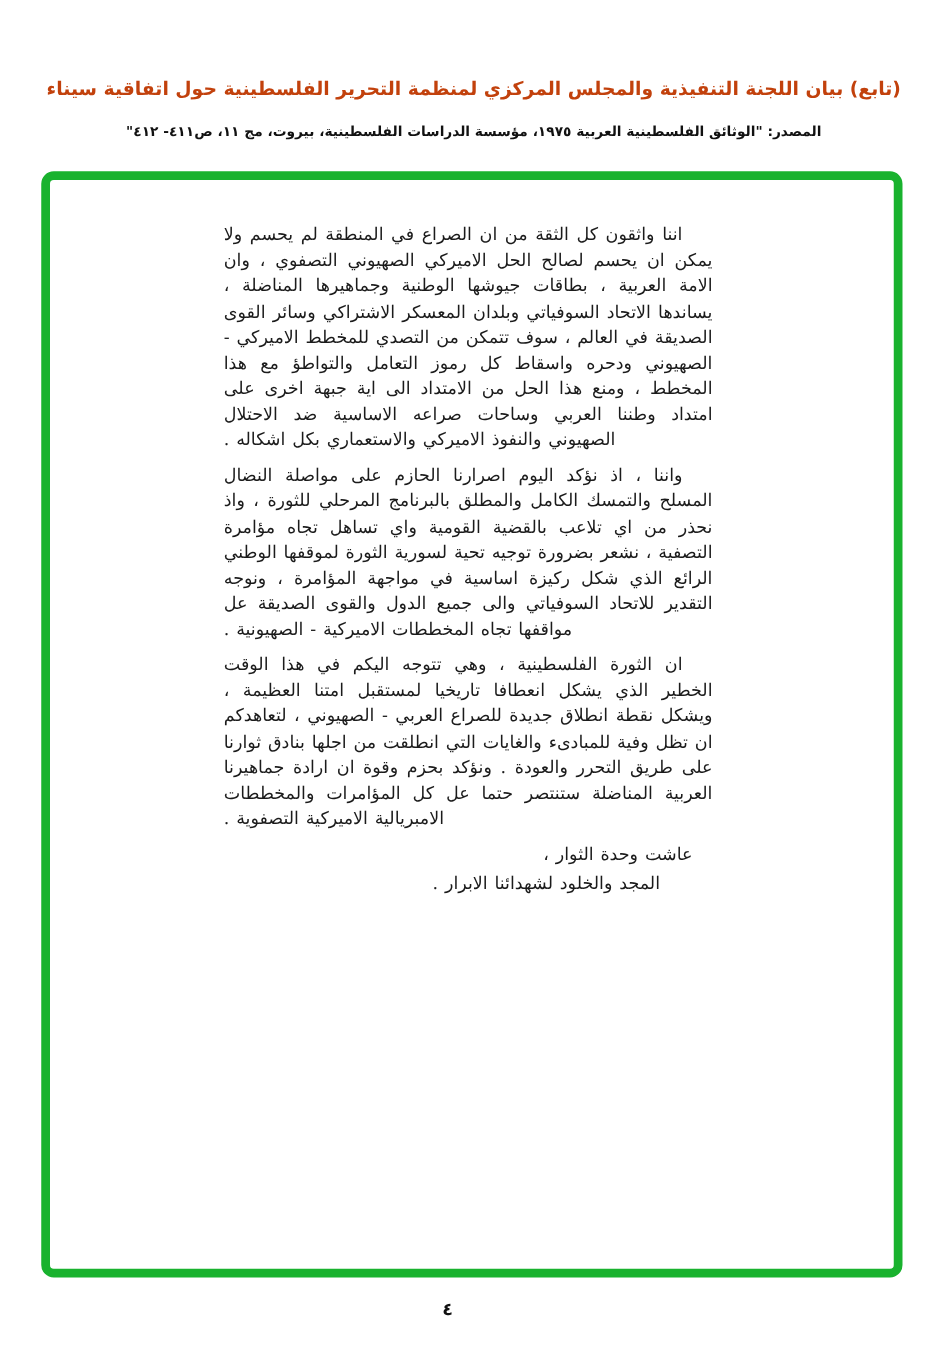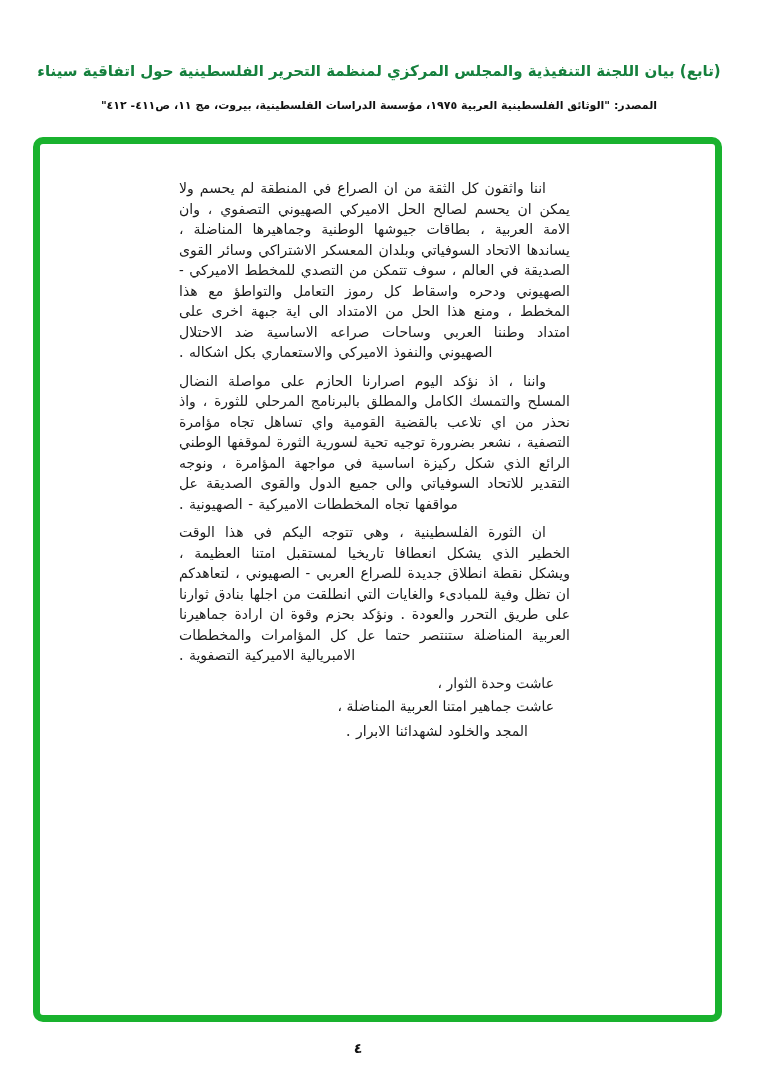--- a/index.html
+++ b/index.html
@@ -18,21 +18,21 @@
   .page-title {
     position: absolute;
     top: 62px;
     left: 0;
     width: 758px;
     text-align: center;
     direction: rtl;
     font-family: "DejaVu Sans", sans-serif;
     font-weight: bold;
     font-size: 15px;
-    color: #15803d;
+    color: #c2410c;
     letter-spacing: 0;
   }
   .source-line {
     position: absolute;
     top: 99px;
     left: 0;
     width: 758px;
     text-align: center;
     direction: rtl;
     font-family: "DejaVu Sans", sans-serif;
@@ -74,21 +74,20 @@
     text-indent: 0;
     padding-right: 52px;
     margin-bottom: 4px;
   }
   .para.slogan {
     text-align: left;
     text-align-last: right;
     text-indent: 0;
     padding-right: 16px;
     margin-bottom: 3px;
-    font-family: Liberation Serif, serif;
   }
   .para.closing {
     text-align: center;
     text-align-last: right;
     text-indent: 0;
     padding-right: 42px;
     margin-bottom: 3px;
   }
   .page-number {
     position: absolute;
@@ -111,19 +110,18 @@
 
   <div class="source-line">المصدر: "الوثائق الفلسطينية العربية ١٩٧٥، مؤسسة الدراسات الفلسطينية، بيروت، مج ١١، ص٤١١- ٤١٢"</div>
 
   <div class="document-frame" style="border-color: rgb(25, 178, 46);"></div>
 
   <div class="text-column">
       <p class="para body">اننا واثقون كل الثقة من ان الصراع في المنطقة لم يحسم ولا يمكن ان يحسم لصالح الحل الاميركي الصهيوني التصفوي ، وان الامة العربية ، بطاقات جيوشها الوطنية وجماهيرها المناضلة ، يساندها الاتحاد السوفياتي وبلدان المعسكر الاشتراكي وسائر القوى الصديقة في العالم ، سوف تتمكن من التصدي للمخطط الاميركي - الصهيوني ودحره واسقاط كل رموز التعامل والتواطؤ مع هذا المخطط ، ومنع هذا الحل من الامتداد الى اية جبهة اخرى على امتداد وطننا العربي وساحات صراعه الاساسية ضد الاحتلال الصهيوني والنفوذ الاميركي والاستعماري بكل اشكاله .</p>
       <p class="para body">واننا ، اذ نؤكد اليوم اصرارنا الحازم على مواصلة النضال المسلح والتمسك الكامل والمطلق بالبرنامج المرحلي للثورة ، واذ نحذر من اي تلاعب بالقضية القومية واي تساهل تجاه مؤامرة التصفية ، نشعر بضرورة توجيه تحية لسورية الثورة لموقفها الوطني الرائع الذي شكل ركيزة اساسية في مواجهة المؤامرة ، ونوجه التقدير للاتحاد السوفياتي والى جميع الدول والقوى الصديقة عل مواقفها تجاه المخططات الاميركية - الصهيونية .</p>
       <p class="para body">ان الثورة الفلسطينية ، وهي تتوجه اليكم في هذا الوقت الخطير الذي يشكل انعطافا تاريخيا لمستقبل امتنا العظيمة ، ويشكل نقطة انطلاق جديدة للصراع العربي - الصهيوني ، لتعاهدكم ان تظل وفية للمبادىء والغايات التي انطلقت من اجلها بنادق ثوارنا على طريق التحرر والعودة . ونؤكد بحزم وقوة ان ارادة جماهيرنا العربية المناضلة ستنتصر حتما عل كل المؤامرات والمخططات الامبريالية الاميركية التصفوية .</p>
       <p class="para slogan">عاشت وحدة الثوار ،</p>
-      <p class="para slogan">عاشت جماهير امتنا العربية المناضلة ،</p>
       <p class="para closing">المجد والخلود لشهدائنا الابرار .</p>
     </div>
 
   <div class="page-number">٤</div>
 
 </div>
 
 </body></html>

